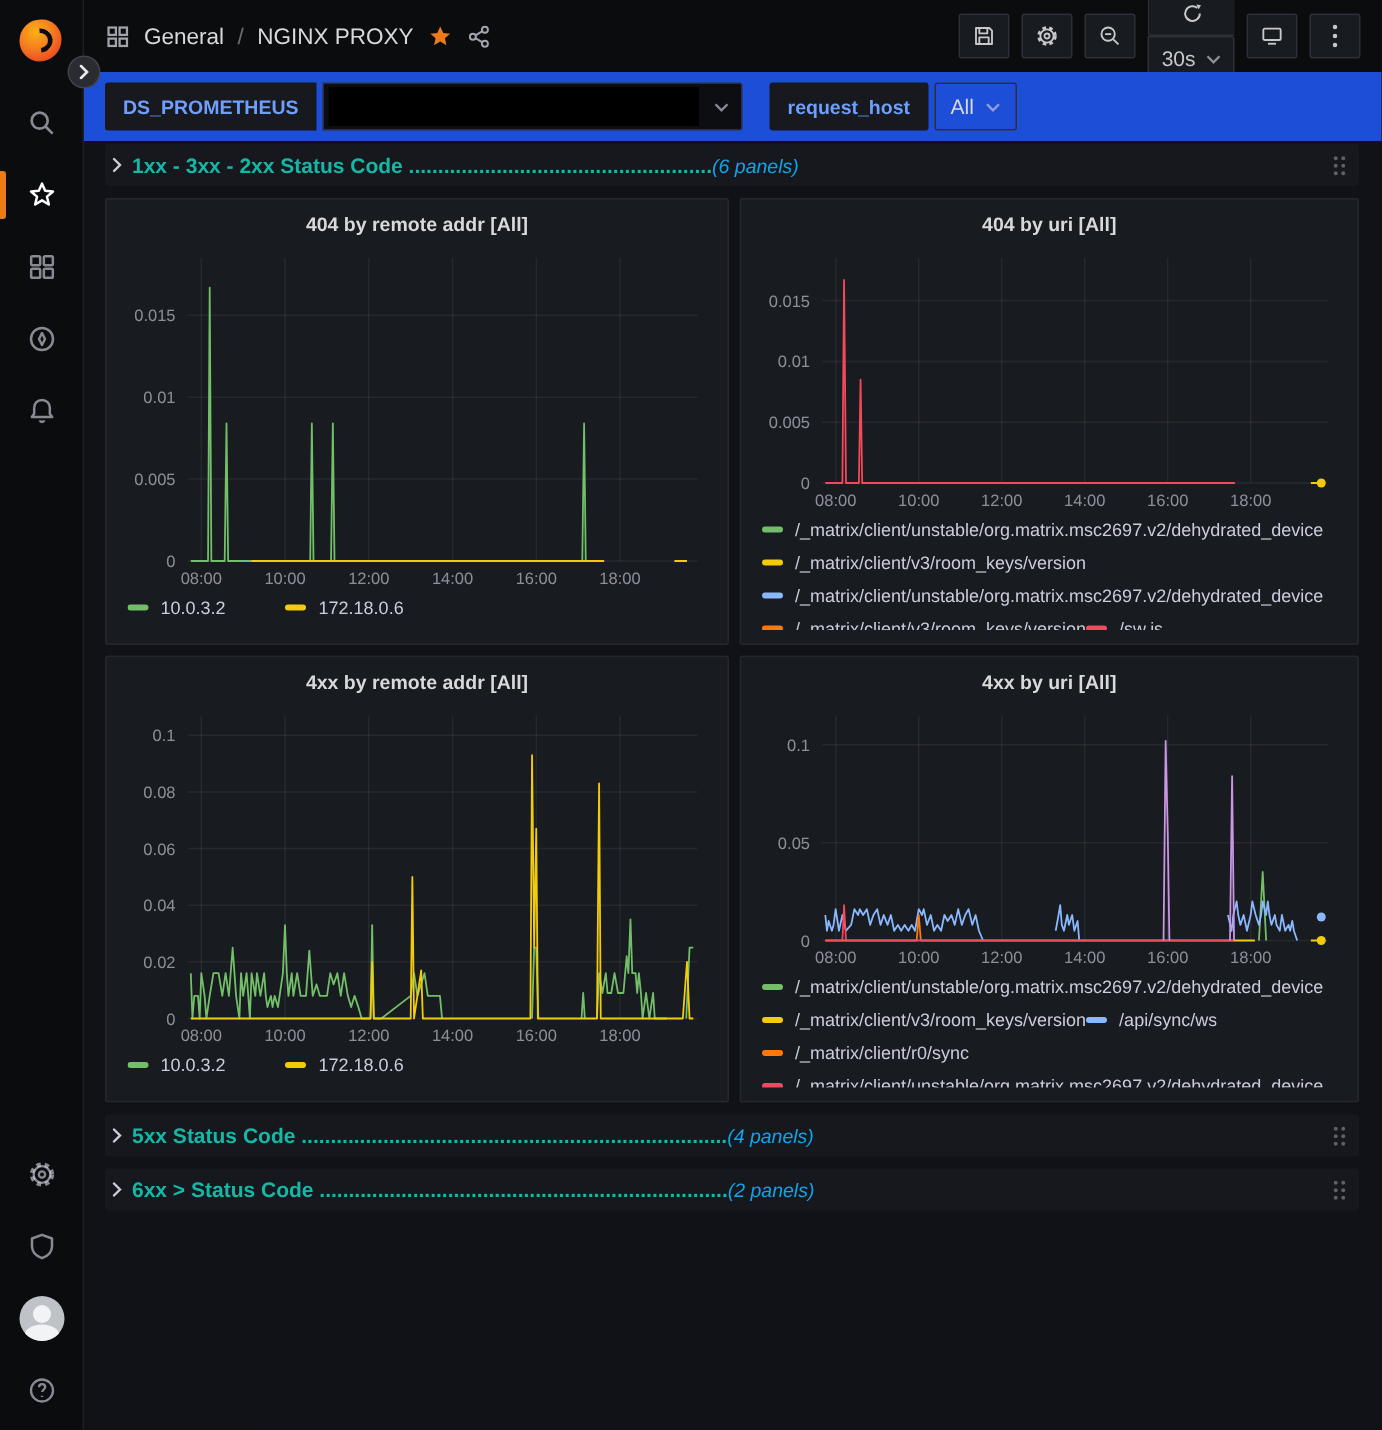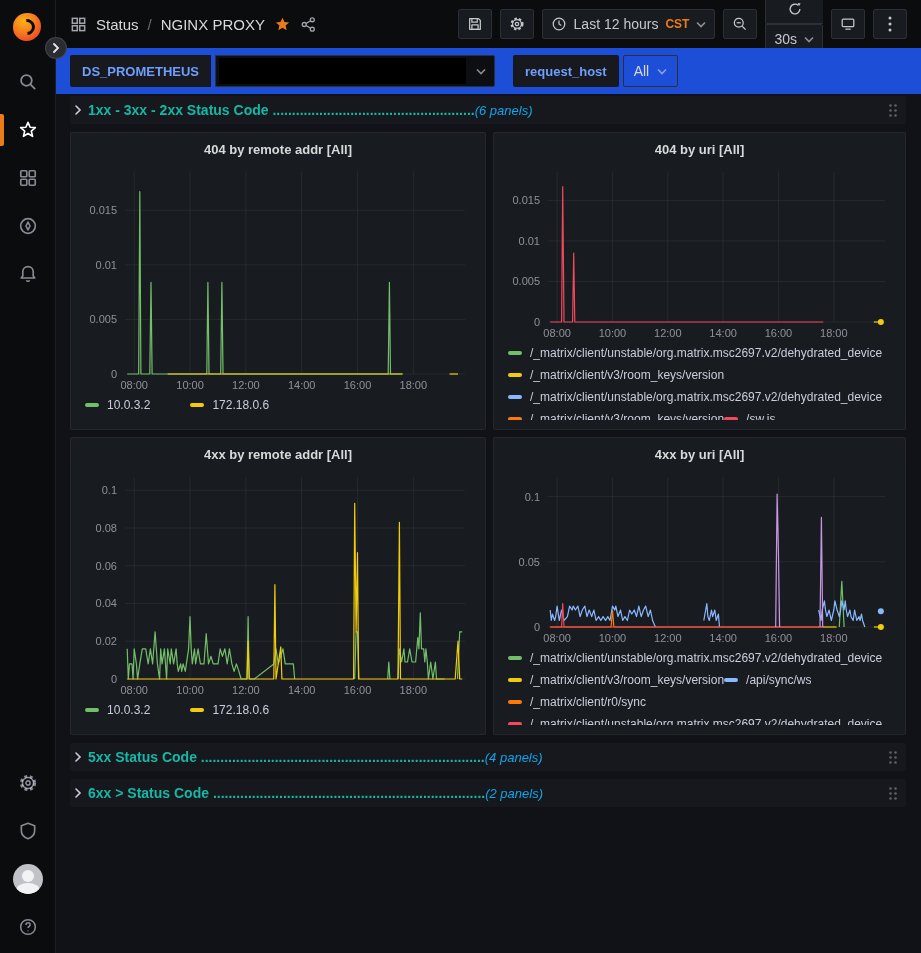--- a/index.html
+++ b/index.html
@@ -179,21 +179,21 @@
 <div class="topbar">
   <div class="crumb">
     <span class="icon-btn">
       <svg width="17" height="17" viewBox="0 0 18 18" fill="none" stroke="currentColor" stroke-width="1.6">
         <rect x="2.5" y="2.5" width="5.2" height="5.2"></rect>
           <rect x="10.3" y="2.5" width="5.2" height="5.2"></rect>
         <rect x="2.5" y="10.3" width="5.2" height="5.2"></rect>
           <rect x="10.3" y="10.3" width="5.2" height="5.2"></rect>
       </svg>
       </span>
-    <span>Status</span>
+    <span>General</span>
     <span class="sep">/</span>
     <span>NGINX PROXY</span>
     <span class="icon-btn" style="color:#eb7b18;">
       <svg width="17" height="17" viewBox="0 0 18 18" fill="currentColor">
         <polygon points="9,1.8 11.1,6.3 16,6.8 12.3,10.1 13.4,15 9,12.4 4.6,15 5.7,10.1 2,6.8 6.9,6.3"></polygon>
       </svg>
       </span>
     <span class="icon-btn">
       <svg width="17" height="17" viewBox="0 0 18 18" fill="none" stroke="currentColor" stroke-width="1.4">
         <circle cx="4.5" cy="9" r="2.1"></circle>
@@ -214,35 +214,20 @@
         </svg>
         </span>
     </div>
     <div class="tb-btn">
       <span>
         <svg width="16" height="16" viewBox="0 0 18 18" fill="none" stroke="currentColor">
           <circle cx="9" cy="9" r="6" stroke-width="2.6" stroke-dasharray="2.6 2.35"></circle>
           <circle cx="9" cy="9" r="5" stroke-width="1.4"></circle>
           <circle cx="9" cy="9" r="1.9" stroke-width="1.4"></circle>
         </svg>
-        </span>
-    </div>
-    <div class="tb-btn">
-      <span>
-        <svg width="16" height="16" viewBox="0 0 18 18" fill="none" stroke="currentColor" stroke-width="1.4">
-          <circle cx="9" cy="9" r="6.5"></circle>
-            <path d="M9 5.2V9l2.6 1.6"></path>
-        </svg>
-        </span>
-      <span>Last 12 hours</span>
-      <span class="tz">CST</span>
-      <span class="caret">
-        <svg width="10" height="7" viewBox="0 0 10 7" fill="none" stroke="currentColor" stroke-width="1.6">
-            <polyline points="1,1.5 5,5.5 9,1.5"></polyline>
-          </svg>
         </span>
     </div>
     <div class="tb-btn">
       <span>
         <svg width="16" height="16" viewBox="0 0 18 18" fill="none" stroke="currentColor" stroke-width="1.4">
           <circle cx="7.6" cy="7.6" r="5"></circle>
             <line x1="11.5" y1="11.5" x2="15.3" y2="15.3"></line>
             <line x1="5.3" y1="7.6" x2="9.9" y2="7.6"></line>
         </svg>
         </span>

